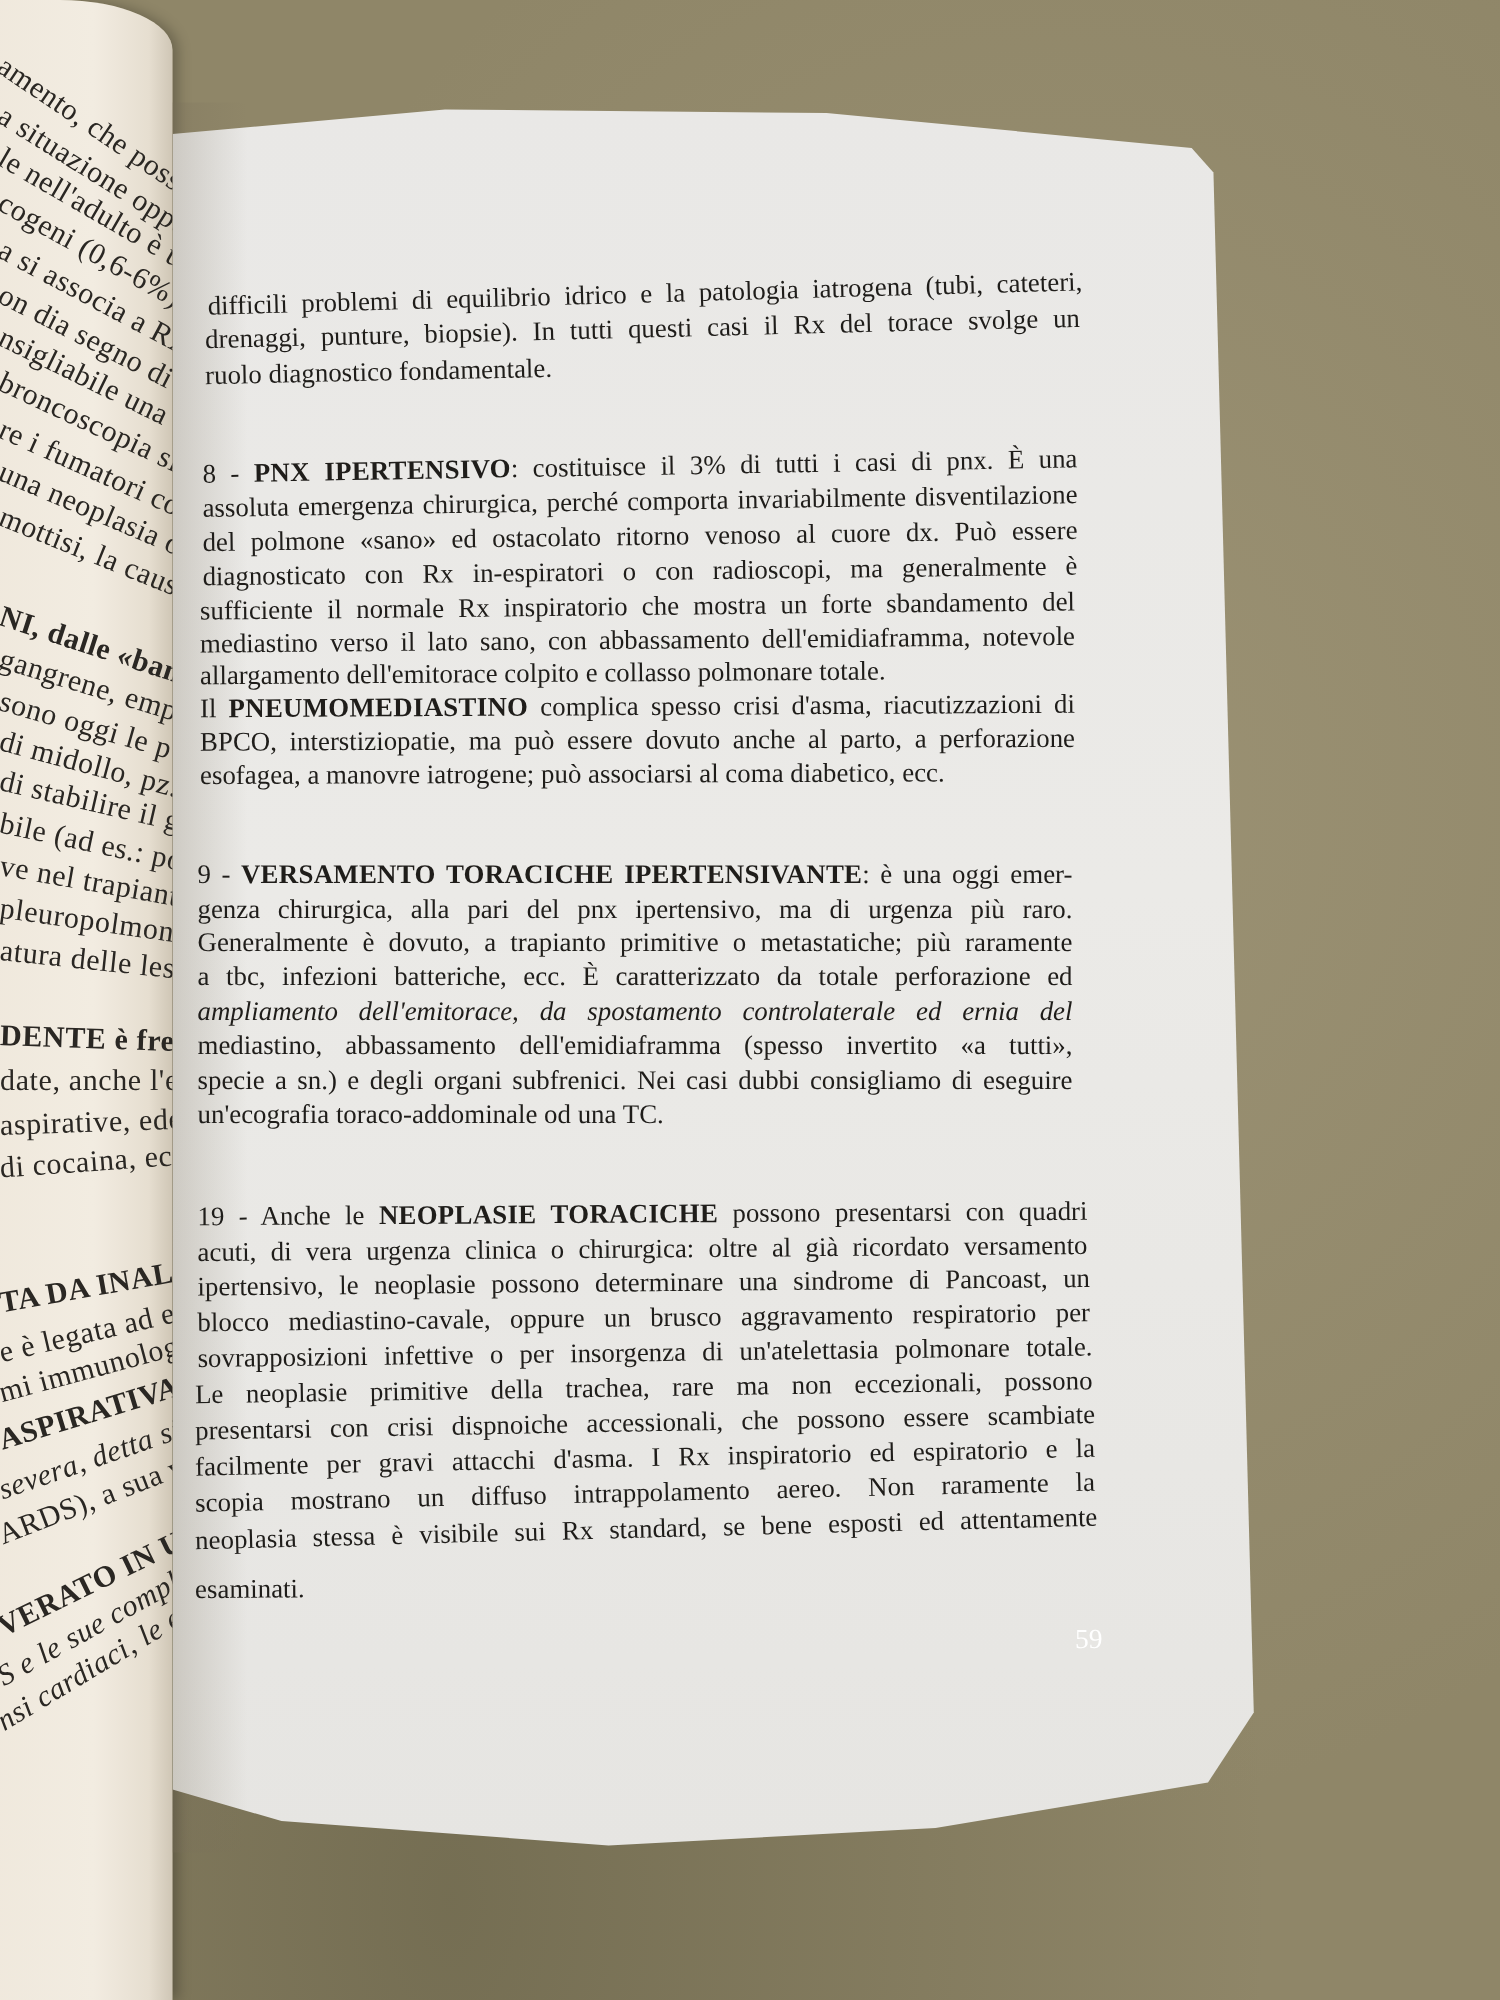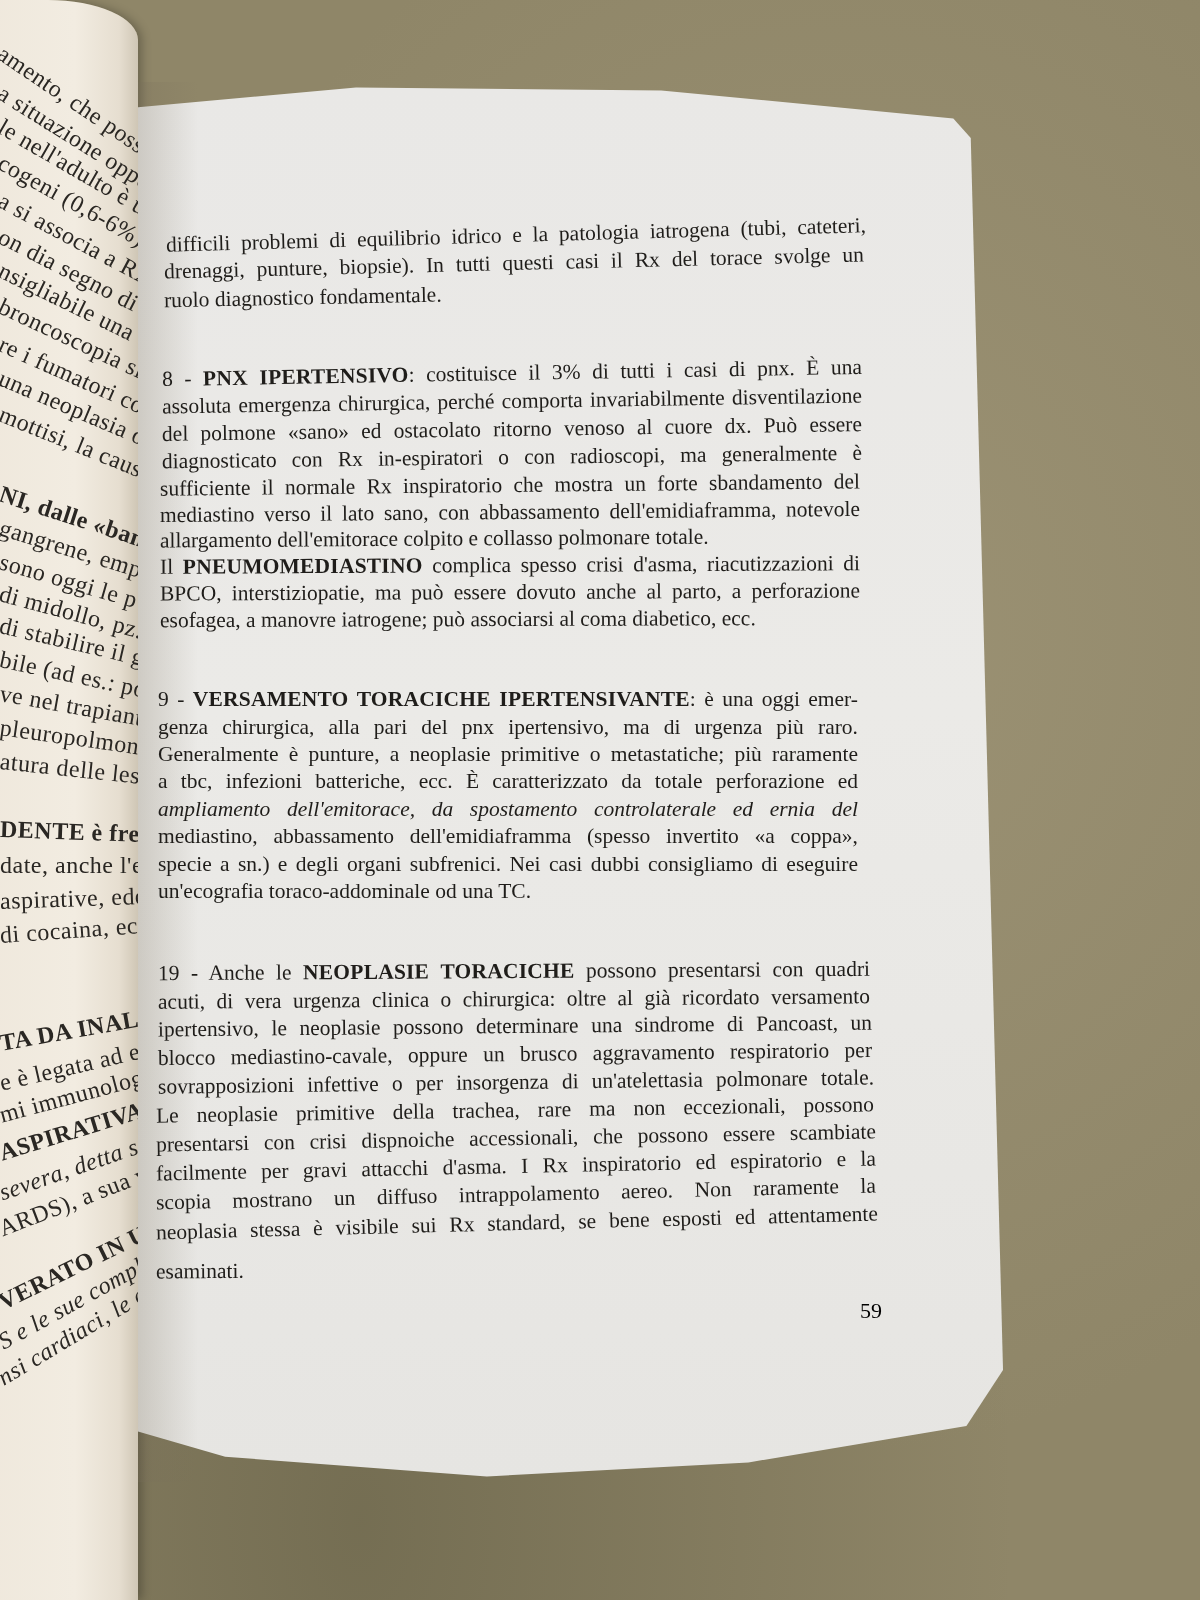--- a/index.html
+++ b/index.html
@@ -83,21 +83,21 @@
     .line.last {
       text-align-last: left;
     }
     .line b { font-weight: 700; letter-spacing: 0.2px; }
 
     .page-number {
       position: absolute;
       left: 860px;
       top: 1298px;
       font-size: 22px;
-      color: #000000;
+      color: #ffffff;
     }
   </style>
 </head>
 <body>
 
 <div class="left-page">
   <div class="left-line" style="top:38px;  transform:rotate(34deg);">amento, che possono</div>
   <div class="left-line" style="top:78px;  transform:rotate(32deg);">a situazione opposta,</div>
   <div class="left-line" style="top:112px; transform:rotate(30deg);">le nell'adulto è una</div>
   <div class="left-line" style="top:148px; transform:rotate(29deg);">cogeni (0,6-6%) al</div>
@@ -163,24 +163,24 @@
     </div>
     <div class="line" style="top:579px; left:0px; transform:rotate(-0.25deg);">BPCO, interstiziopatie, ma può essere dovuto anche al parto, a perforazione</div>
     <div class="line last" style="top:606px; left:0px; transform:rotate(-0.2deg);">esofagea, a manovre iatrogene; può associarsi al coma diabetico, ecc.</div>
   </div>
 
   <div>
     <div class="line" style="top:686px; left:-2px;">
       <span>9 - </span><b>VERSAMENTO TORACICHE IPERTENSIVANTE</b><span>: è una oggi emer-</span>
     </div>
     <div class="line" style="top:714px; left:-2px;">genza chirurgica, alla pari del pnx ipertensivo, ma di urgenza più raro.</div>
-    <div class="line" style="top:741px; left:-2px;">Generalmente è punture, a neoplasie primitive o metastatiche; più raramente</div>
+    <div class="line" style="top:741px; left:-2px;">Generalmente è dovuto, a trapianto primitive o metastatiche; più raramente</div>
     <div class="line" style="top:768px; left:-2px;">a tbc, infezioni batteriche, ecc. È caratterizzato da totale perforazione ed</div>
     <div class="line" style="top:796px; left:-2px;font-style:italic;">ampliamento dell'emitorace, da spostamento controlaterale ed ernia del</div>
-    <div class="line" style="top:823px; left:-2px;">mediastino, abbassamento dell'emidiaframma (spesso invertito «a coppa»,</div>
+    <div class="line" style="top:823px; left:-2px;">mediastino, abbassamento dell'emidiaframma (spesso invertito «a tutti»,</div>
     <div class="line" style="top:851px; left:-2px;">specie a sn.) e degli organi subfrenici. Nei casi dubbi consigliamo di eseguire</div>
     <div class="line last" style="top:878px; left:-2px;">un'ecografia toraco-addominale od una TC.</div>
   </div>
 
   <div>
     <div class="line" style="top:958px; left:-2px; width:712px; transform:rotate(-0.35deg);">
       <span>19 - Anche le </span><b>NEOPLASIE TORACICHE</b><span> possono presentarsi con quadri</span>
     </div>
     <div class="line" style="top:986px;  left:-2px; width:712px; transform:rotate(-0.45deg);">acuti, di vera urgenza clinica o chirurgica: oltre al già ricordato versamento</div>
     <div class="line" style="top:1013px; left:-2px; width:714px; transform:rotate(-0.55deg);">ipertensivo, le neoplasie possono determinare una sindrome di Pancoast, un</div>

